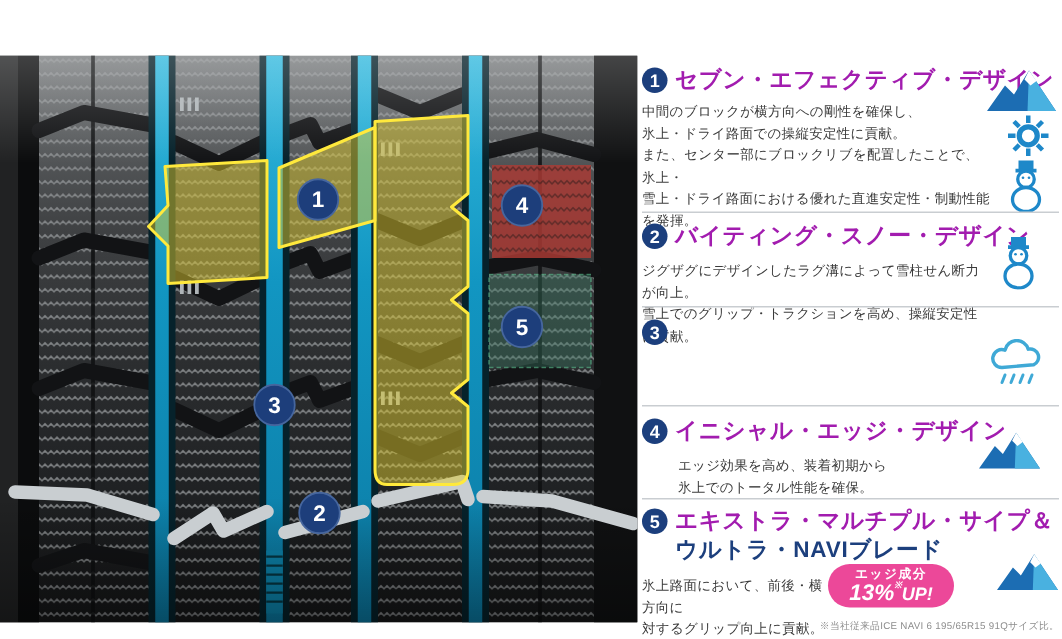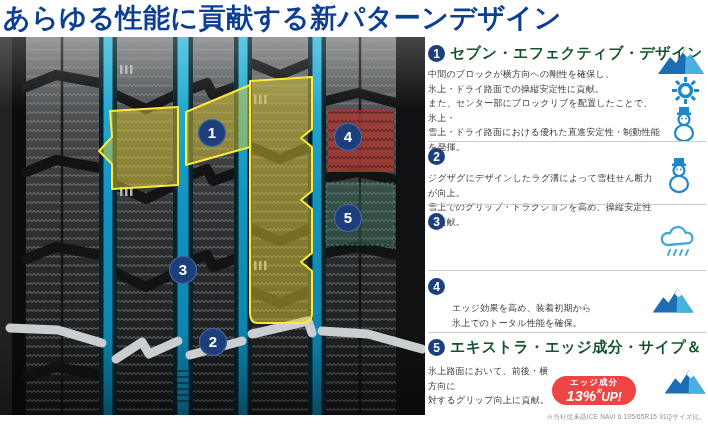--- a/index.html
+++ b/index.html
@@ -14,52 +14,51 @@
   .tire-wrap{ position:absolute; left:0; top:37px; width:425px; height:378px; }
 
   
   .section{ position:absolute; left:428px; width:280px; }
   .sec-head{ display:flex; align-items:center; gap:5px; }
   .num-badge{
     flex:0 0 auto; width:17px; height:17px; border-radius:50%;
     background:#1c3f7d; color:#fff; font-size:12px; font-weight:bold;
     display:flex; align-items:center; justify-content:center;
   }
-  .sec-title{ font-size:15px; font-weight:bold; color:#14532d; letter-spacing:0.5px; white-space:nowrap; }
+  .sec-title{ font-size:15px; font-weight:bold; color:#a21caf; letter-spacing:0.5px; white-space:nowrap; }
   .sec-title2{ font-size:15px; font-weight:bold; color:#1c3f7d; letter-spacing:0.5px; margin-left:22px; white-space:nowrap; }
   .sec-body{
     margin-top:4px; font-size:9px; line-height:14.5px; color:#3b3b3b;
     letter-spacing:0.2px; white-space:pre-line; width:232px;
   }
   .s5 .sec-body{ width:124px; margin-top:7px; }
   .divider{ position:absolute; left:428px; width:278px; height:1px; background:#c9cdd1; }
   .icon{ position:absolute; }
 
   .edge-badge{
     position:absolute; left:552px; top:376px; width:84px; height:29px;
-    background:#ef4444; border-radius:15px; color:#fff; text-align:center;
+    background:#ec4899; border-radius:15px; color:#fff; text-align:center;
     padding-top:2px; line-height:1;
   }
   .edge-badge .bl1{ font-size:8.5px; font-weight:bold; letter-spacing:1px; }
   .edge-badge .bl2{ font-size:15px; font-weight:bold; font-style:italic; margin-top:1px; }
   .edge-badge .bl2 .pct{ font-size:15px; }
   .edge-badge .bl2 .mark{ font-size:6px; vertical-align:top; }
   .edge-badge .bl2 .up{ font-size:12px;font-style:italic; }
 
   .footnote{
     position:absolute; right:2px; top:413px; font-size:6.5px; color:#8d8d8d;
     letter-spacing:0.2px;
   }
 </style>
 </head>
 <body>
 
 <div class="page">
 
-  <div class="page-title">あらゆる性能に貢献する新パターンデザイン</div>
 
   <div class="tire-wrap">
     <svg width="425" height="378" viewBox="0 0 425 378">
       <defs>
         <linearGradient id="gBase" x1="0" y1="0" x2="0" y2="1">
           <stop offset="0" stop-color="#7b7e80"></stop>
           <stop offset="0.12" stop-color="#5c5f61"></stop>
           <stop offset="0.3" stop-color="#404244"></stop>
           <stop offset="0.55" stop-color="#2b2d2f"></stop>
           <stop offset="0.8" stop-color="#1e2022"></stop>
@@ -227,20 +226,21 @@
     <circle cx="15" cy="13.5" r="5.5" fill="#fff" stroke="#1e88c9" stroke-width="2.2"></circle>
     <circle cx="13" cy="12.5" r="0.9" fill="#1e88c9"></circle>
       <circle cx="17" cy="12.5" r="0.9" fill="#1e88c9"></circle>
     <ellipse cx="15" cy="27" rx="9" ry="8" fill="#fff" stroke="#1e88c9" stroke-width="2.2"></ellipse>
   </svg>
   <div class="divider" style="top:141px;"></div>
 
   <div class="section s2" style="top:148px;">
     <div class="sec-head">
       <span class="num-badge">2</span>
+      <span class="sec-title">バイティング・スノー・デザイン</span>
     </div>
     <div class="sec-body" style="margin-top:6px;">ジグザグにデザインしたラグ溝によって雪柱せん断力が向上。
 雪上でのグリップ・トラクションを高め、操縦安定性に貢献。</div>
   </div>
   <svg class="icon" style="left:664px; top:157px;" width="30" height="36" viewBox="0 0 30 36">
     <rect x="10" y="1" width="10" height="6" fill="#1e88c9"></rect>
     <rect x="8" y="6.5" width="14" height="2.5" fill="#1e88c9"></rect>
     <circle cx="15" cy="13.5" r="5.5" fill="#fff" stroke="#1e88c9" stroke-width="2.2"></circle>
     <circle cx="13" cy="12.5" r="0.9" fill="#1e88c9"></circle>
       <circle cx="17" cy="12.5" r="0.9" fill="#1e88c9"></circle>
@@ -260,36 +260,38 @@
         <line x1="18" y1="24" x2="16" y2="29"></line>
       <line x1="24" y1="24" x2="22" y2="29"></line>
         <line x1="30" y1="24" x2="28" y2="29"></line>
     </g>
   </svg>
   <div class="divider" style="top:270px;"></div>
 
   <div class="section s4" style="top:278px;">
     <div class="sec-head">
       <span class="num-badge">4</span>
+      <span class="sec-title">イニシャル・エッジ・デザイン</span>
     </div>
     <div class="sec-body" style="margin-top:6px;margin-left:24px;">エッジ効果を高め、装着初期から
 氷上でのトータル性能を確保。</div>
   </div>
   <svg class="icon" style="left:650px; top:286px;" width="46" height="28" viewBox="0 0 52 30">
     <path d="M3,29 L15,12 L21,18 L31,2 L49,29 Z" fill="#1c6db3"></path>
     <path d="M31,2 L49,29 L30,29 Z" fill="#49b1e0"></path>
     <path d="M31,2 L36,9 L32,12 L28,8 Z" fill="#fff"></path>
   </svg>
   <div class="divider" style="top:332px;"></div>
 
   <div class="section s5" style="top:338px;">
     <div class="sec-head">
       <span class="num-badge">5</span>
-      <span class="sec-title">エキストラ・エッジ成分・サイプ＆</span>
-    </div>
+      <span class="sec-title">エキストラ・マルチプル・サイプ＆</span>
+    </div>
+    <div class="sec-title2">ウルトラ・NAVIブレード</div>
     <div class="sec-body">氷上路面において、前後・横方向に
 対するグリップ向上に貢献。</div>
   </div>
   <div class="edge-badge">
     <div class="bl1">エッジ成分</div>
     <div class="bl2"><span class="pct">13%</span><span class="mark">※</span><span class="up">UP!</span></div>
   </div>
   <svg class="icon" style="left:662px; top:366px;" width="46" height="30" viewBox="0 0 52 30">
     <path d="M3,29 L15,12 L21,18 L31,2 L49,29 Z" fill="#1c6db3"></path>
     <path d="M31,2 L49,29 L30,29 Z" fill="#49b1e0"></path>

